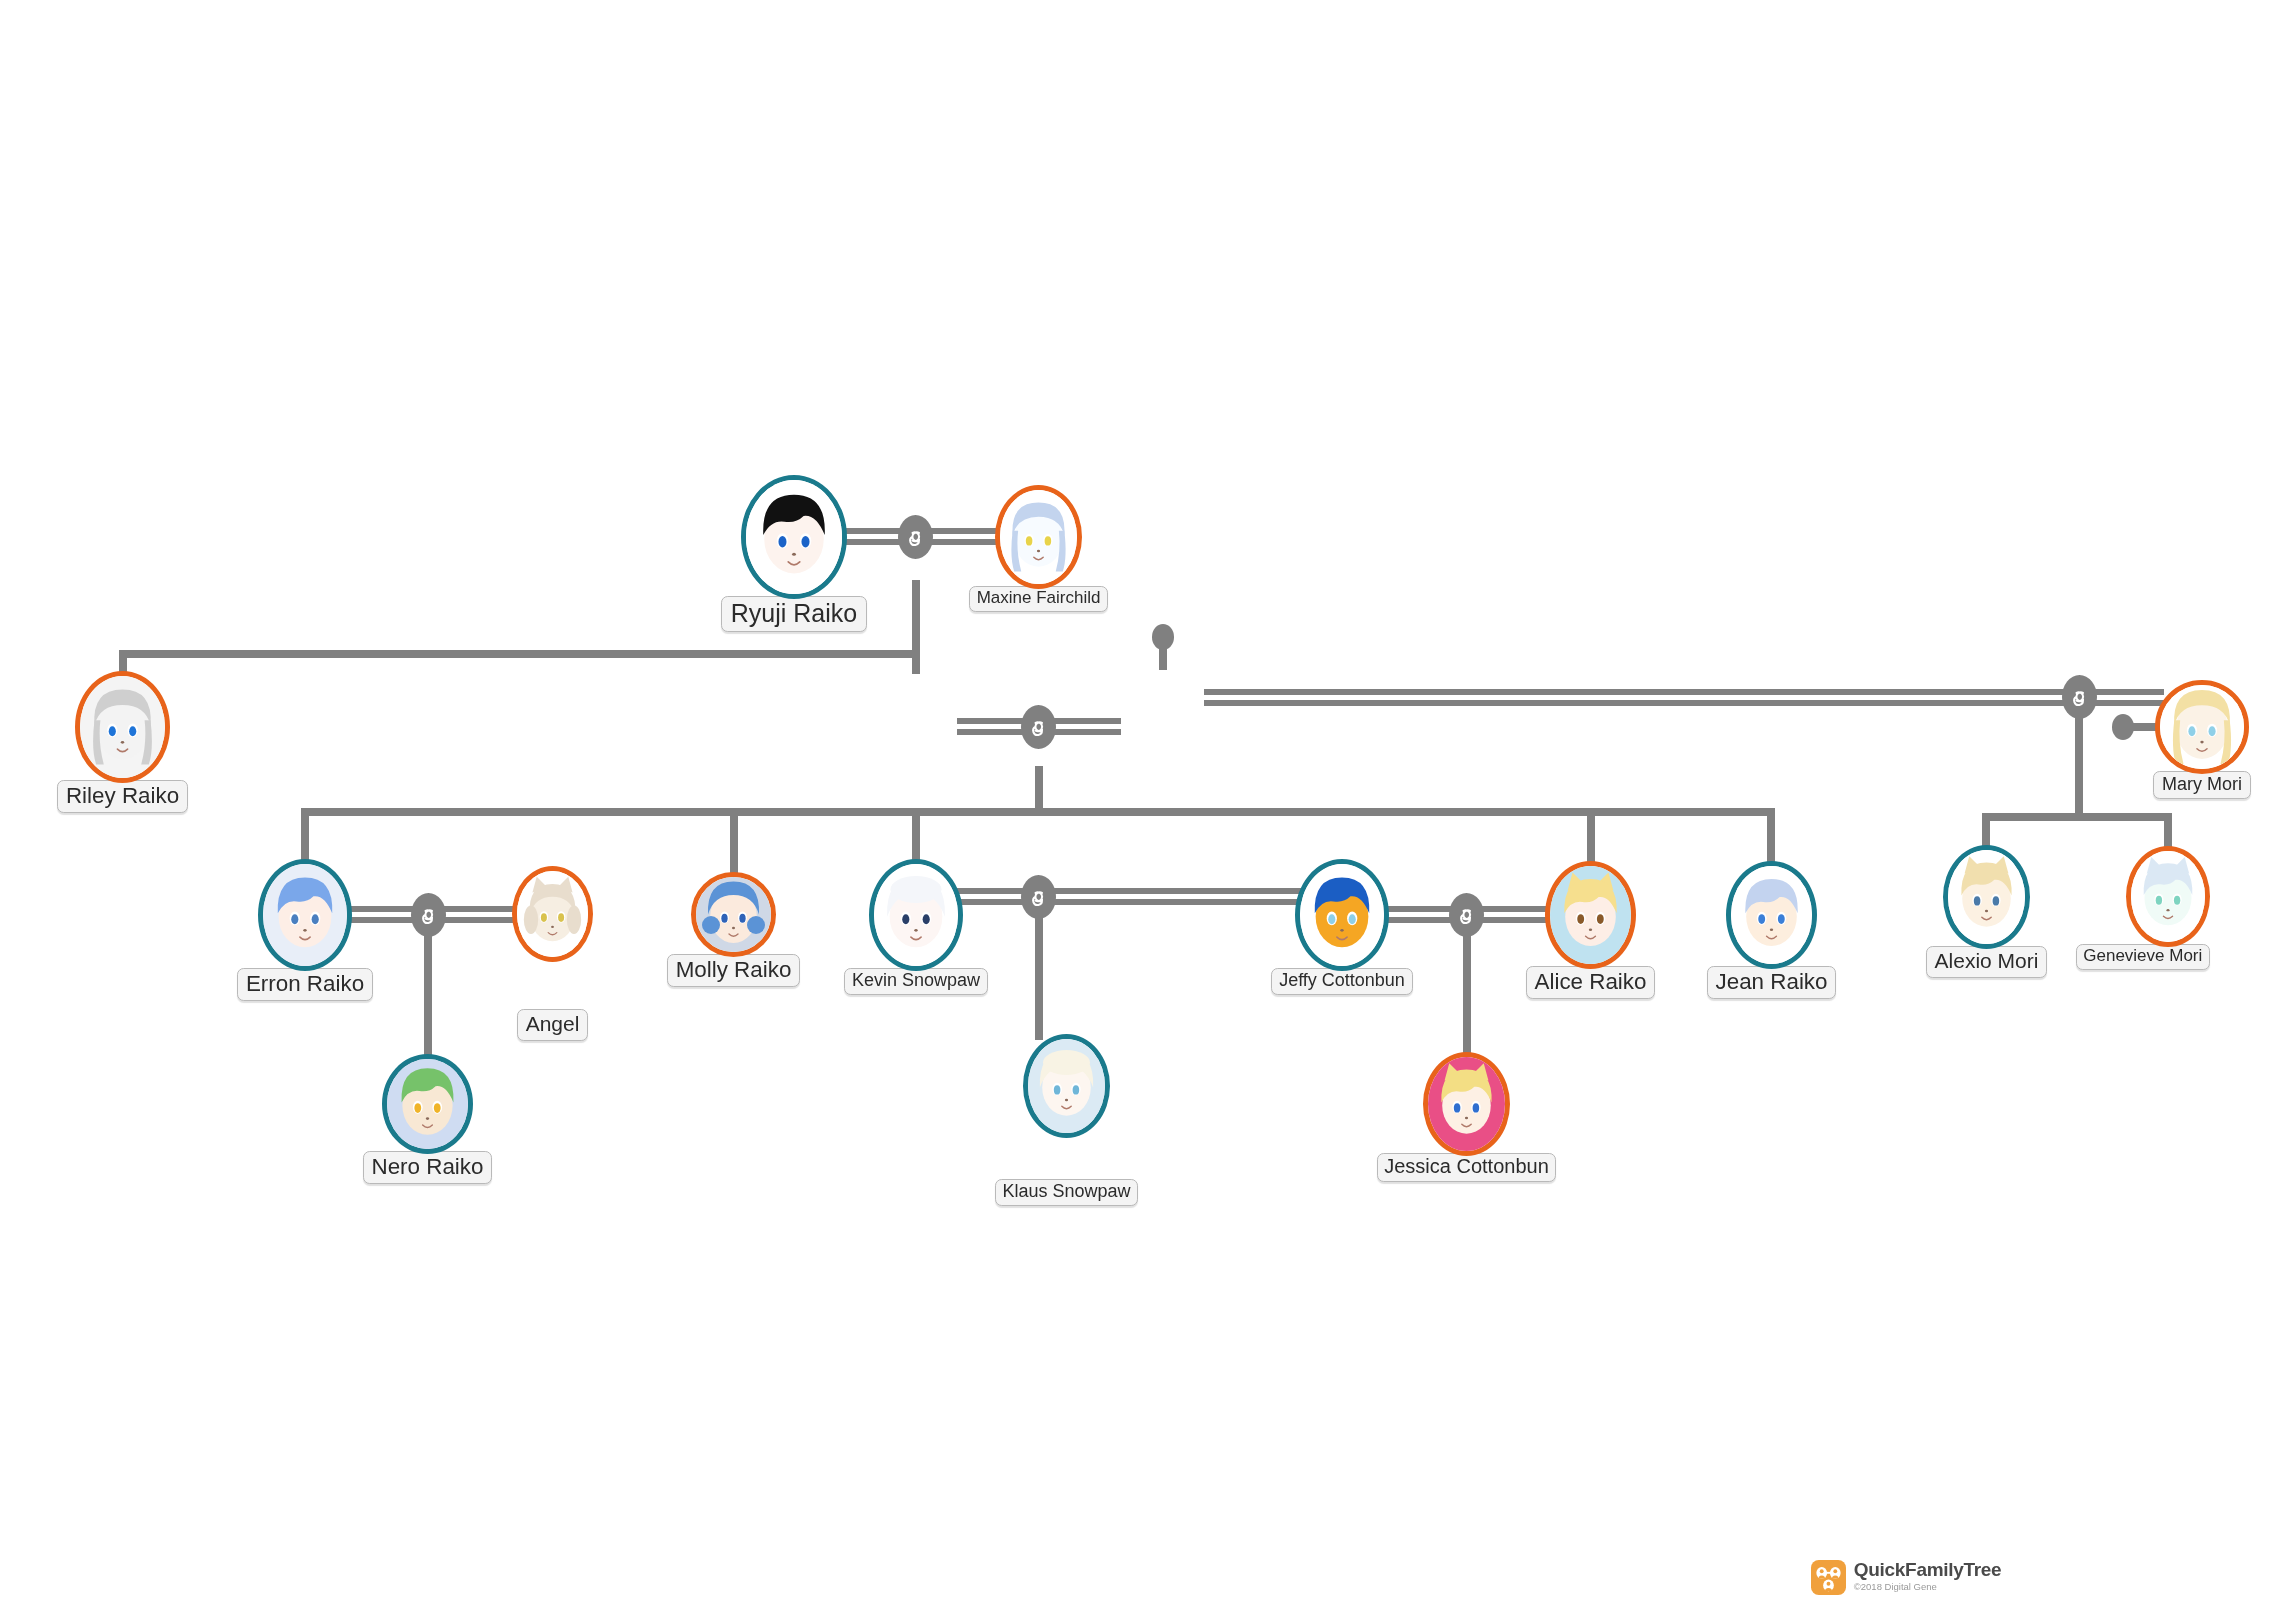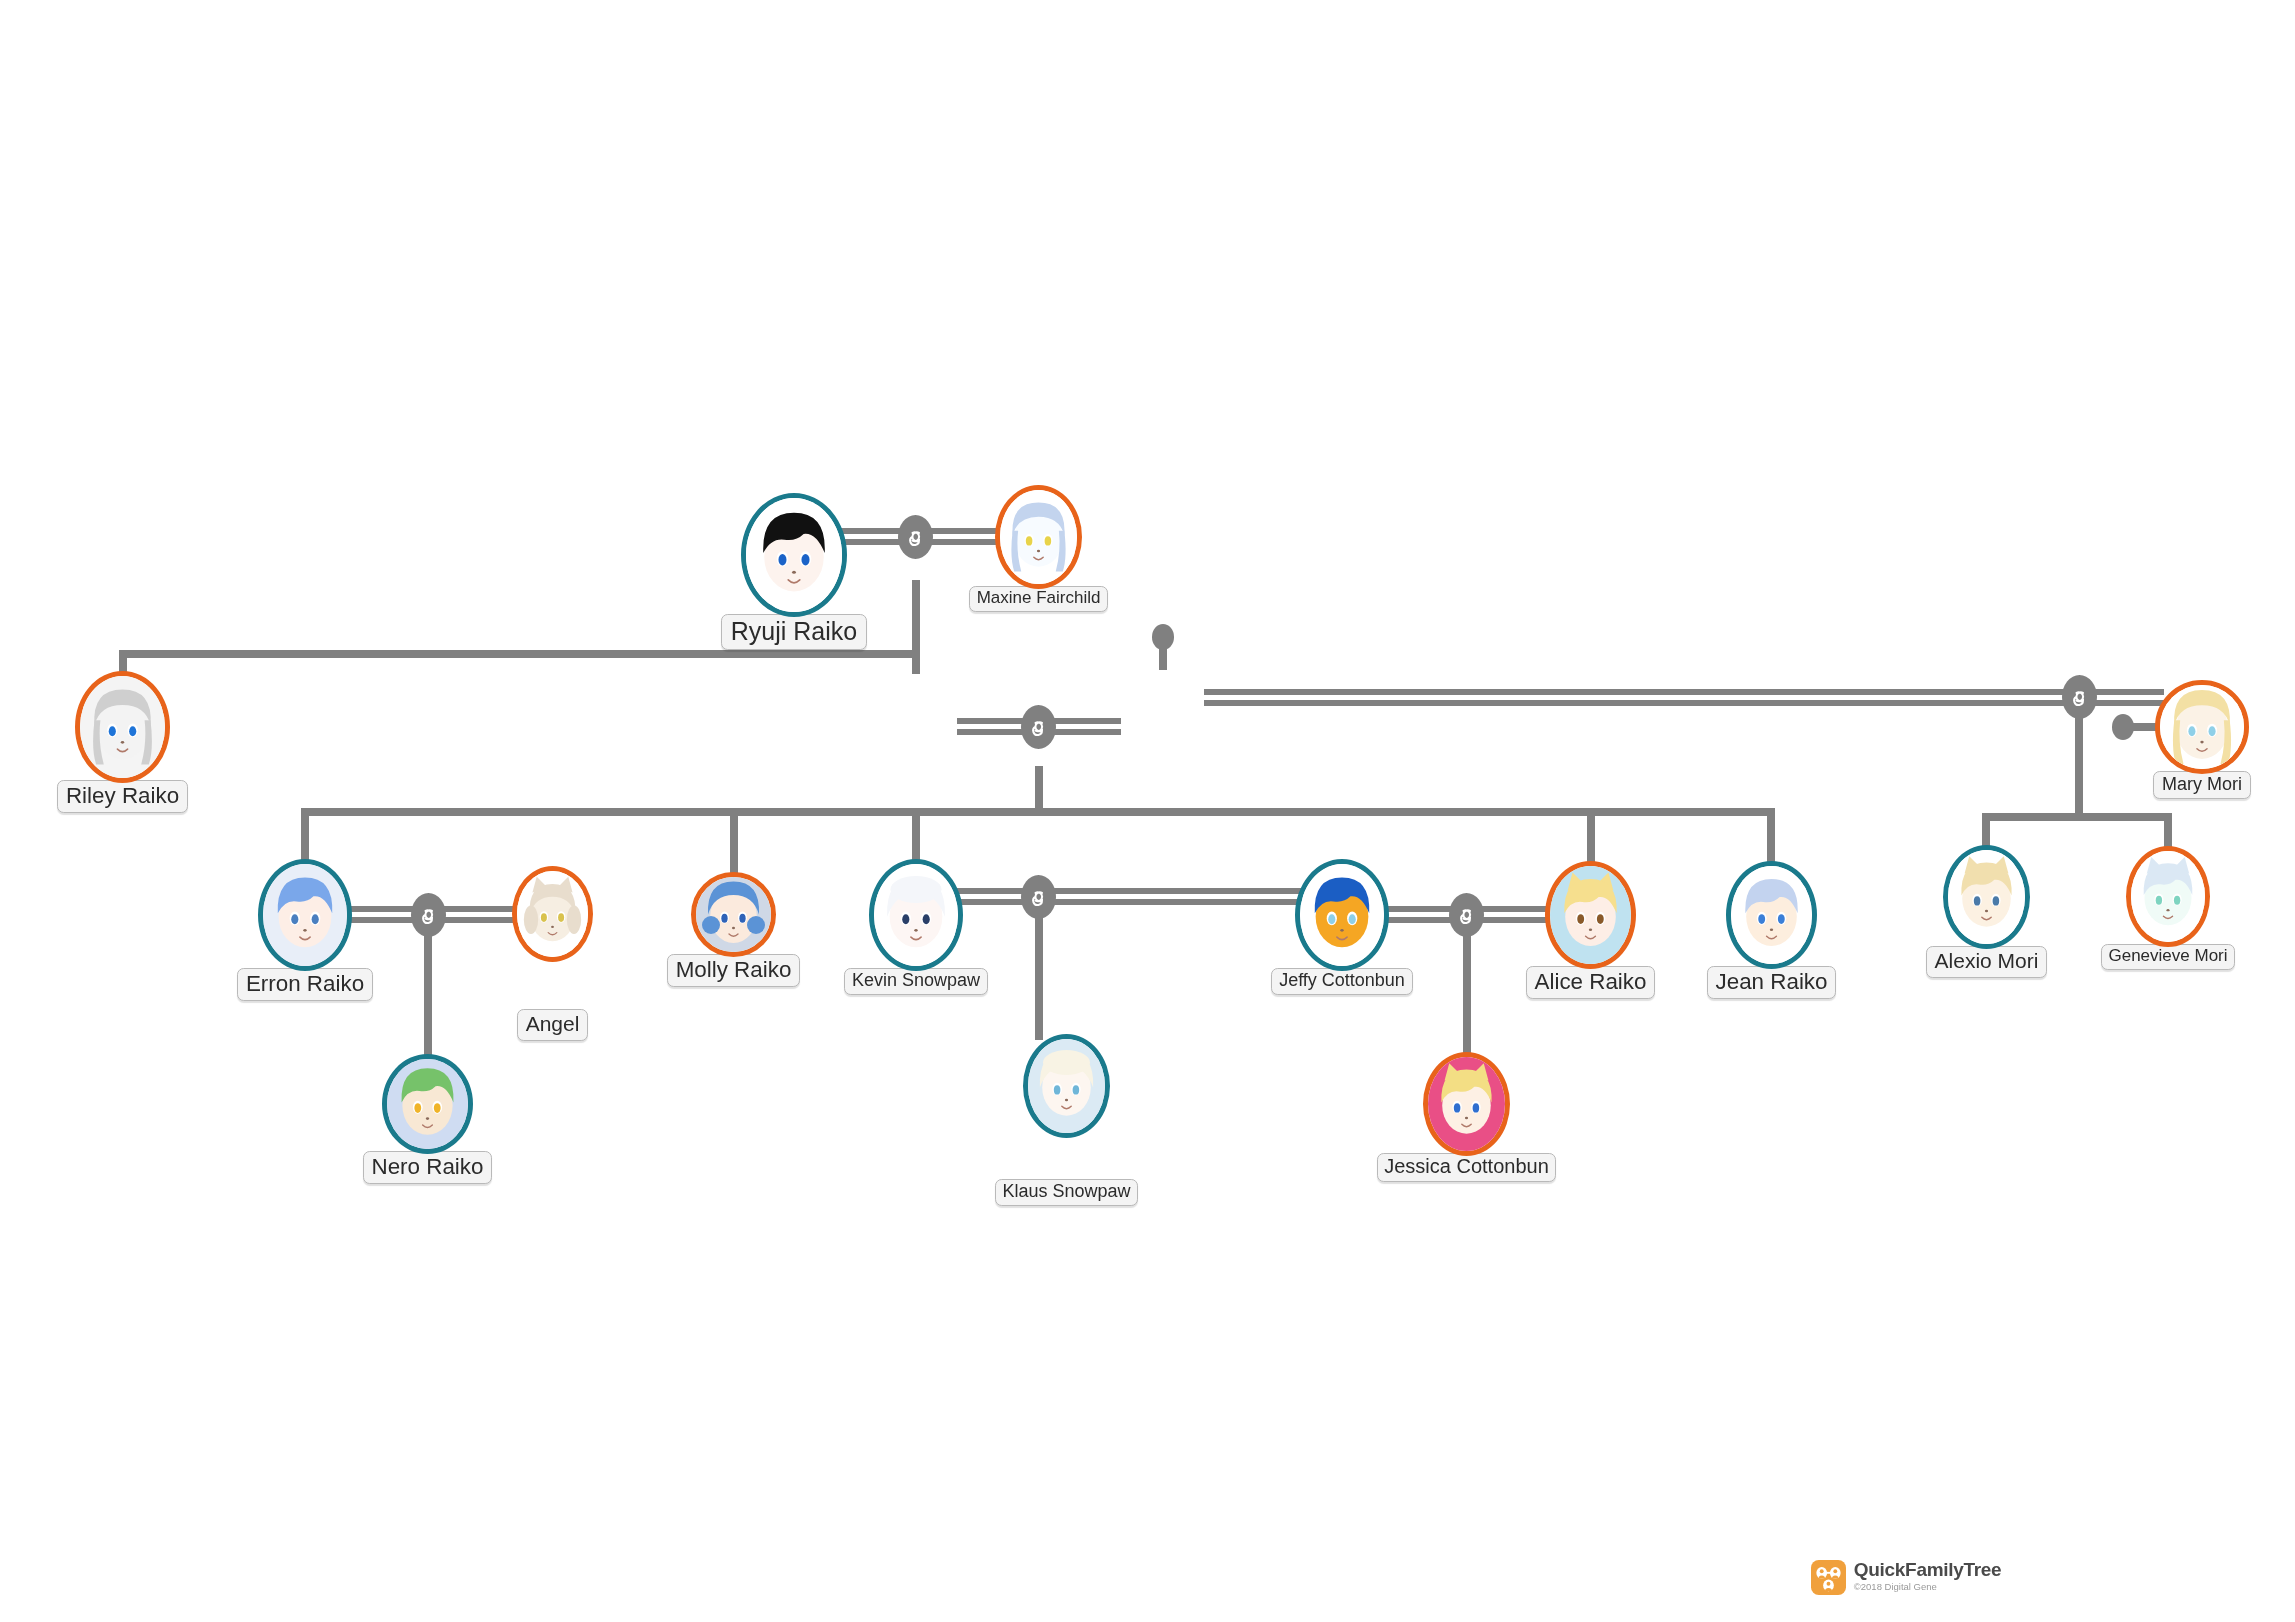--- a/index.html
+++ b/index.html
@@ -116,21 +116,21 @@
     </div>
     <div class="knot" style="left: 1449px; top: 893px;">
       <svg viewBox="0 0 40 40">
         <path fill="none" stroke="#ffffff" stroke-width="3.4" stroke-linecap="round" d="M25.5 13.5 a7.5 7.5 0 1 0 0 13 a7.5 7.5 0 1 1 -11 -6.5 M14.5 26.5 a7.5 7.5 0 1 0 0 -13"></path>
       </svg>
     </div>
     <div class="stub-line" style="left: 1159px; top: 644px; width: 7.8px; height: 26px; background: rgb(128, 128, 128);"></div>
     <div class="stub-dot" style="left: 1152px; top: 624px;"></div>
     <div class="stub-line" style="left: 2130px; top: 723px; width: 30px; height: 7.8px; background: rgb(128, 128, 128);"></div>
     <div class="stub-dot" style="left: 2112px; top: 714px;"></div>
-    <div class="person" style="left: 741px; top: 493px; width: 106px;">
+    <div class="person" style="left: 741px; top: 475px; width: 106px;">
       <div class="portrait" style="width: 106px; height: 124px; border-width: 5px; border-color: rgb(26, 122, 140); border-radius: 50%;">
         <svg viewBox="0 0 100 120" class="face" preserveAspectRatio="xMidYMid slice">
           <rect x="0" y="0" width="100" height="120" fill="#ffffff"></rect>
           <ellipse cx="50" cy="62" rx="31" ry="36" fill="#fdf3ee"></ellipse>
           <path d="M18 58 q-2 -42 32 -42 q34 0 32 42 q-9 -22 -22 -20 q-8 8 -20 6 q-14 -2 -22 14 Z" fill="#111111"></path>
           <ellipse cx="38" cy="64" rx="6" ry="8" fill="#ffffff"></ellipse>
           <ellipse cx="62" cy="64" rx="6" ry="8" fill="#ffffff"></ellipse>
           <ellipse cx="38" cy="65" rx="4.2" ry="6" fill="#1b63c8"></ellipse>
           <ellipse cx="62" cy="65" rx="4.2" ry="6" fill="#1b63c8"></ellipse>
           <ellipse cx="50" cy="78" rx="2" ry="1.6" fill="#8a6a5a"></ellipse>
@@ -325,21 +325,21 @@
           <ellipse cx="38" cy="64" rx="6" ry="8" fill="#ffffff"></ellipse>
           <ellipse cx="62" cy="64" rx="6" ry="8" fill="#ffffff"></ellipse>
           <ellipse cx="38" cy="65" rx="4.2" ry="6" fill="#4a7aa8"></ellipse>
           <ellipse cx="62" cy="65" rx="4.2" ry="6" fill="#4a7aa8"></ellipse>
           <ellipse cx="50" cy="78" rx="2" ry="1.6" fill="#8a6a5a"></ellipse>
           <path d="M44 86 q6 6 12 0" stroke="#b07a6a" stroke-width="1.8" fill="none" stroke-linecap="round"></path>
         </svg>
       </div>
       <div class="name-tag" style="font-size: 21px; padding: 3.4px 7.8px 4.5px;">Alexio Mori</div>
     </div>
-    <div class="person" style="left: 2126px; top: 846px; width: 84px;">
+    <div class="person" style="left: 2126px; top: 846px; width: 84px; align-items: flex-end;">
       <div class="portrait" style="width: 84px; height: 101px; border-width: 5px; border-color: rgb(232, 99, 26); border-radius: 50%;">
         <svg viewBox="0 0 100 120" class="face" preserveAspectRatio="xMidYMid slice">
           <rect x="0" y="0" width="100" height="120" fill="#ffffff"></rect>
           <path d="M22 30 L28 8 L44 24 Z" fill="#dbe8f4"></path>
           <path d="M78 30 L72 8 L56 24 Z" fill="#dbe8f4"></path>
           <ellipse cx="50" cy="62" rx="31" ry="36" fill="#f0fbf7"></ellipse>
           <path d="M18 58 q-2 -42 32 -42 q34 0 32 42 q-9 -22 -22 -20 q-8 8 -20 6 q-14 -2 -22 14 Z" fill="#dbe8f4"></path>
           <ellipse cx="38" cy="64" rx="6" ry="8" fill="#ffffff"></ellipse>
           <ellipse cx="62" cy="64" rx="6" ry="8" fill="#ffffff"></ellipse>
           <ellipse cx="38" cy="65" rx="4.2" ry="6" fill="#7ed4c0"></ellipse>

